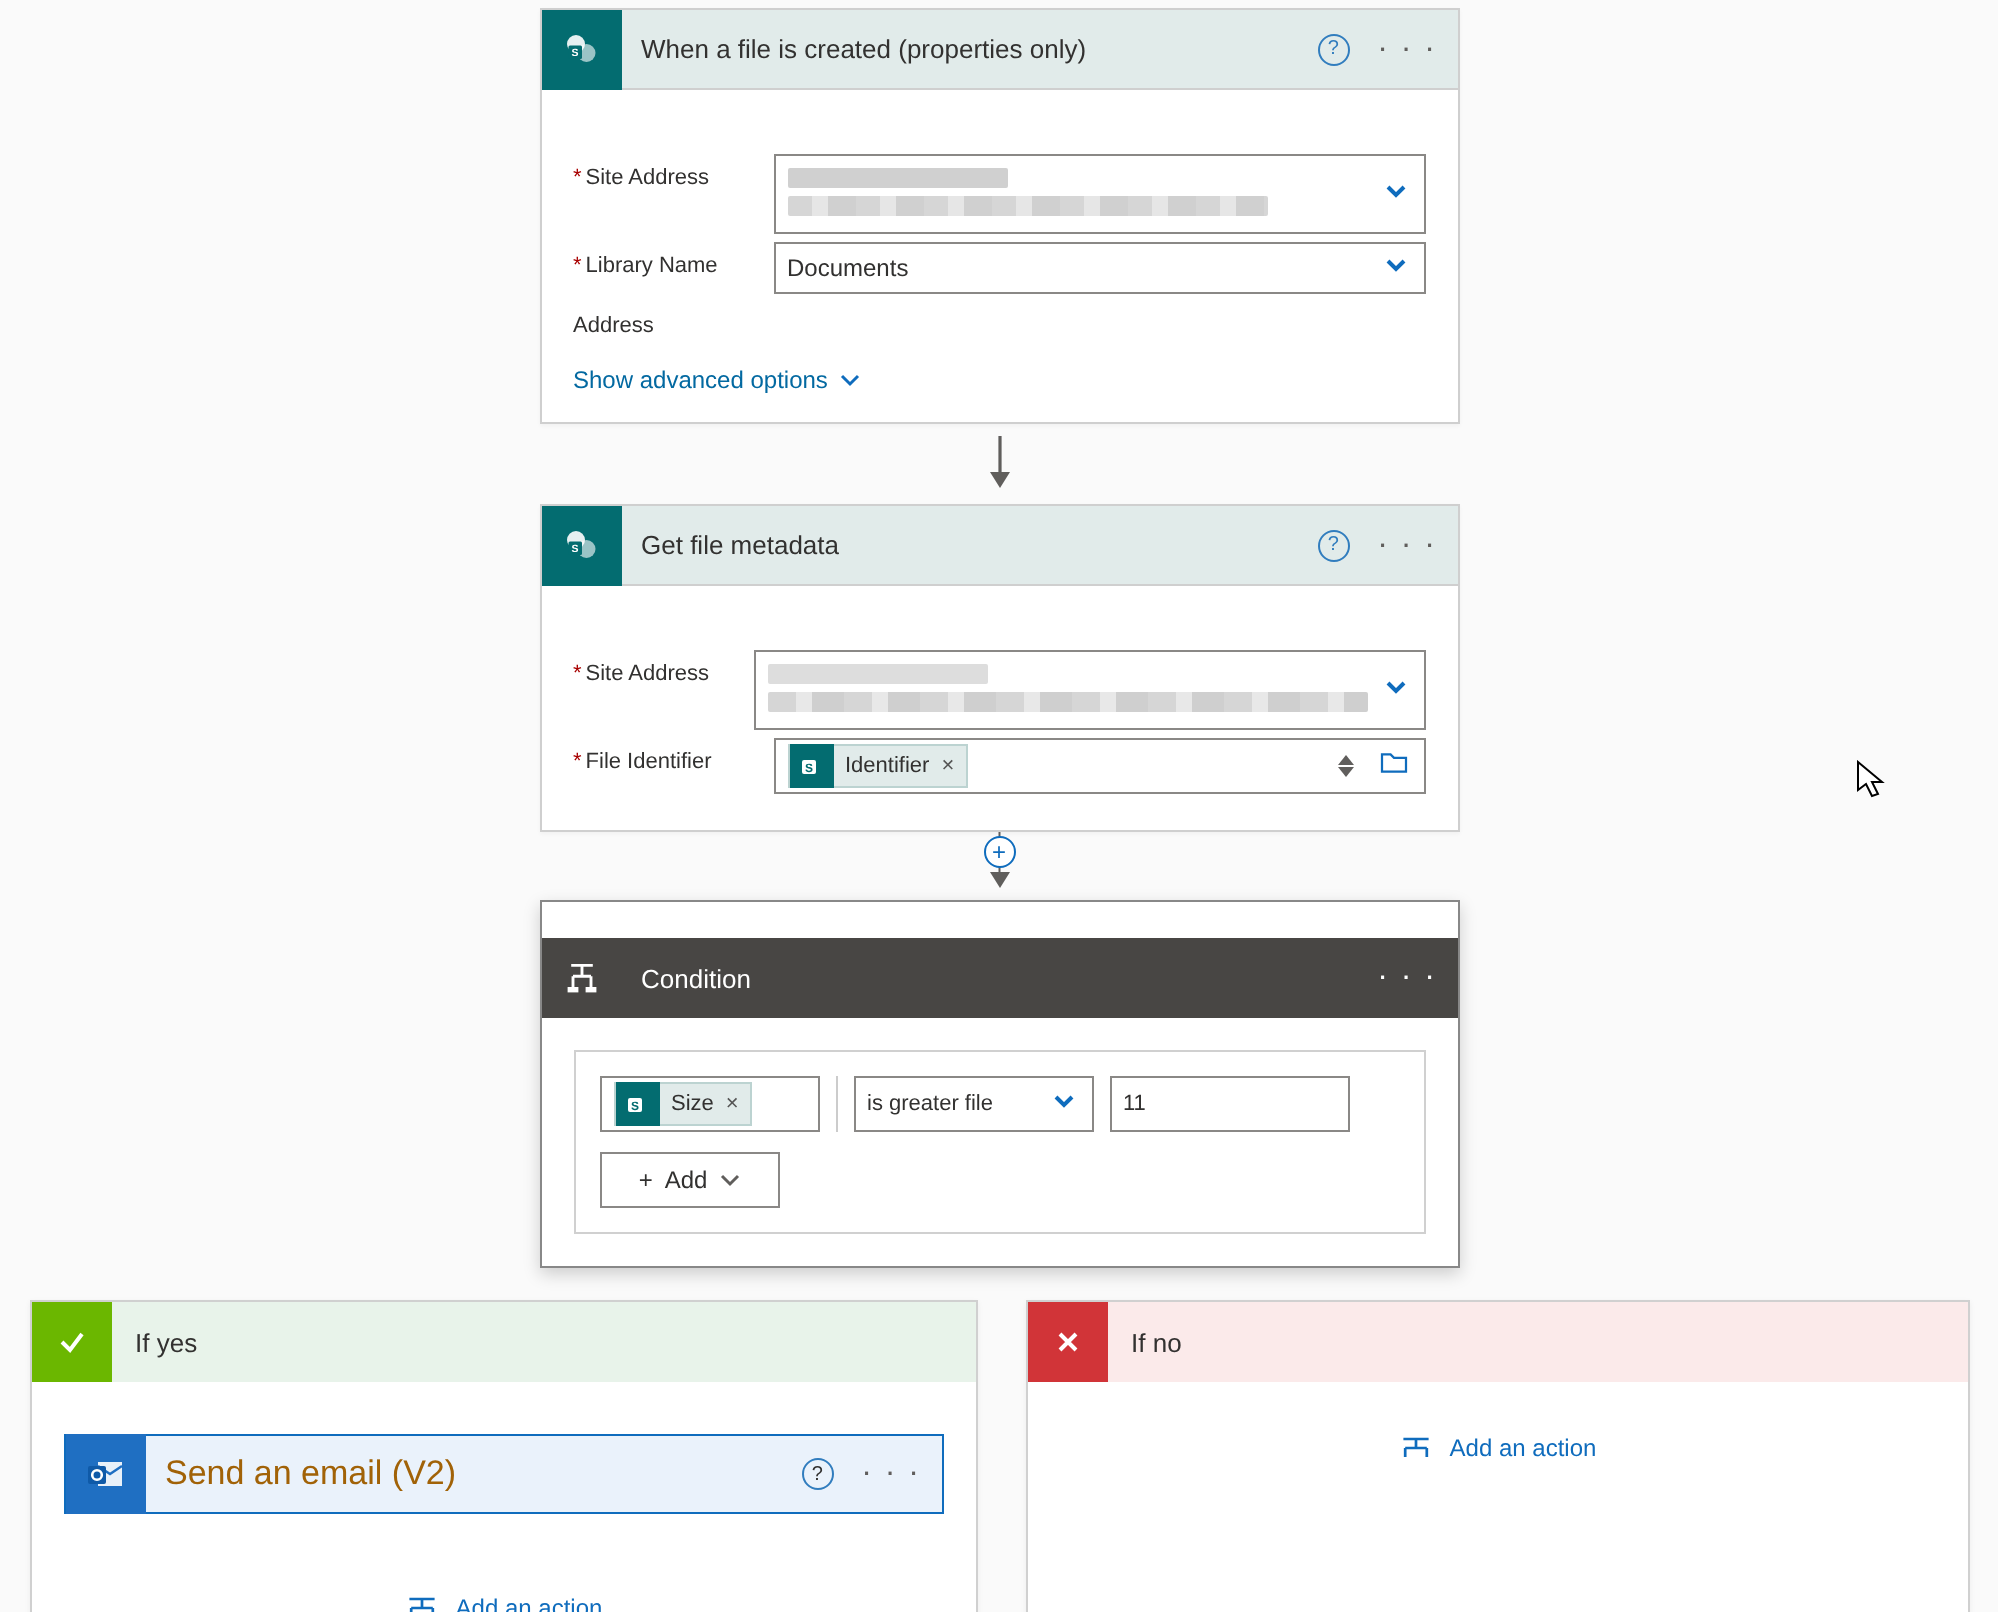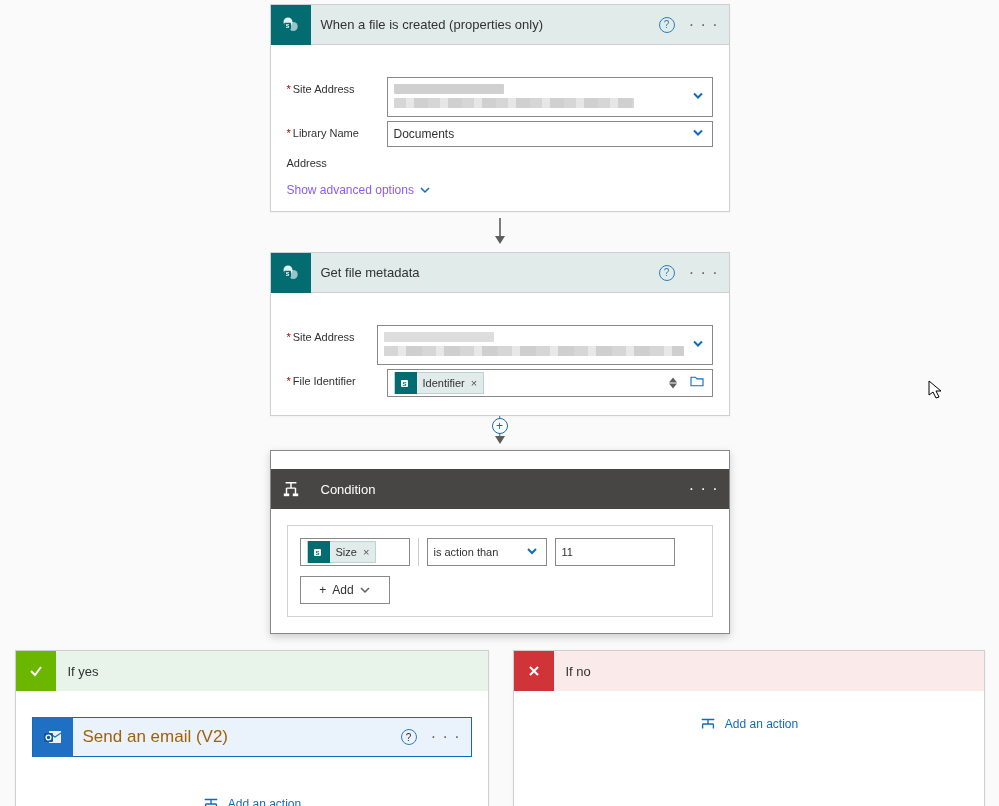--- a/index.html
+++ b/index.html
@@ -61,21 +61,21 @@
   .blur-line { height:10px; background: #ddd; margin: 2px 0; border-radius:1px; }
   .blur-a { width: 110px; background:#d0d0d0;}
   .blur-b { width: 240px; margin-top:4px;
     background: repeating-linear-gradient(90deg,#d6d6d6 0 12px,#e6e6e6 12px 20px,#d0d0d0 20px 34px);
   }
   .blur-c { width: 110px;}
   .blur-d { width: 300px; margin-top:4px;
     background: repeating-linear-gradient(90deg,#d6d6d6 0 14px,#e8e8e8 14px 22px,#cfcfcf 22px 38px);
   }
 
-  .adv-link { color:#8b5cf6; font-size:12px; margin-top:10px; display:inline-flex; align-items:center; gap:6px; cursor:pointer;}
+  .adv-link { color:#0369a1; font-size:12px; margin-top:10px; display:inline-flex; align-items:center; gap:6px; cursor:pointer;}
   .adv-link svg { width:10px; height:10px; }
 
   .arrow-connector { display:flex; justify-content:center; padding: 6px 0;}
   .arrow-connector svg { width:18px; height:28px; }
   .arrow-connector path { stroke:#605e5c; stroke-width:1.6; fill:none;}
   .arrow-connector .head { fill:#605e5c; stroke:none;}
 
   .plus-connector { display:flex; justify-content:center; position:relative; height:20px;}
   .plus-connector::before { content:""; position:absolute; top:0; bottom:0; left:50%; width:1.5px; background:#605e5c; transform:translateX(-50%);}
   .plus-circle { width:16px;height:16px;border:1px solid #0f6cbd; border-radius:50%; background:#fff; color:#0f6cbd; font-size:12px; display:flex;align-items:center;justify-content:center; position:relative; z-index:1; top:2px;}
@@ -303,21 +303,21 @@
                   <rect x="1" y="3" width="7" height="7" rx="1" fill="#fff"></rect>
                   <text x="2.5" y="9" font-size="6" fill="#036c70" font-weight="bold">S</text>
                 </svg>
             </div>
             <span class="tk-label">Size</span>
             <span class="tk-x">×</span>
           </div>
         </div>
         <div class="cond-sep"></div>
         <div class="cond-cell cond-op">
-          <span>is action than</span>
+          <span>is greater file</span>
           <div class="chevron-right">
             <svg class="chevron" viewBox="0 0 12 12">
                 <path d="M2 4 L6 8 L10 4" stroke="#605e5c"></path>
               </svg>
           </div>
         </div>
         <div class="cond-cell cond-val">
           <span>11</span>
         </div>
       </div>

